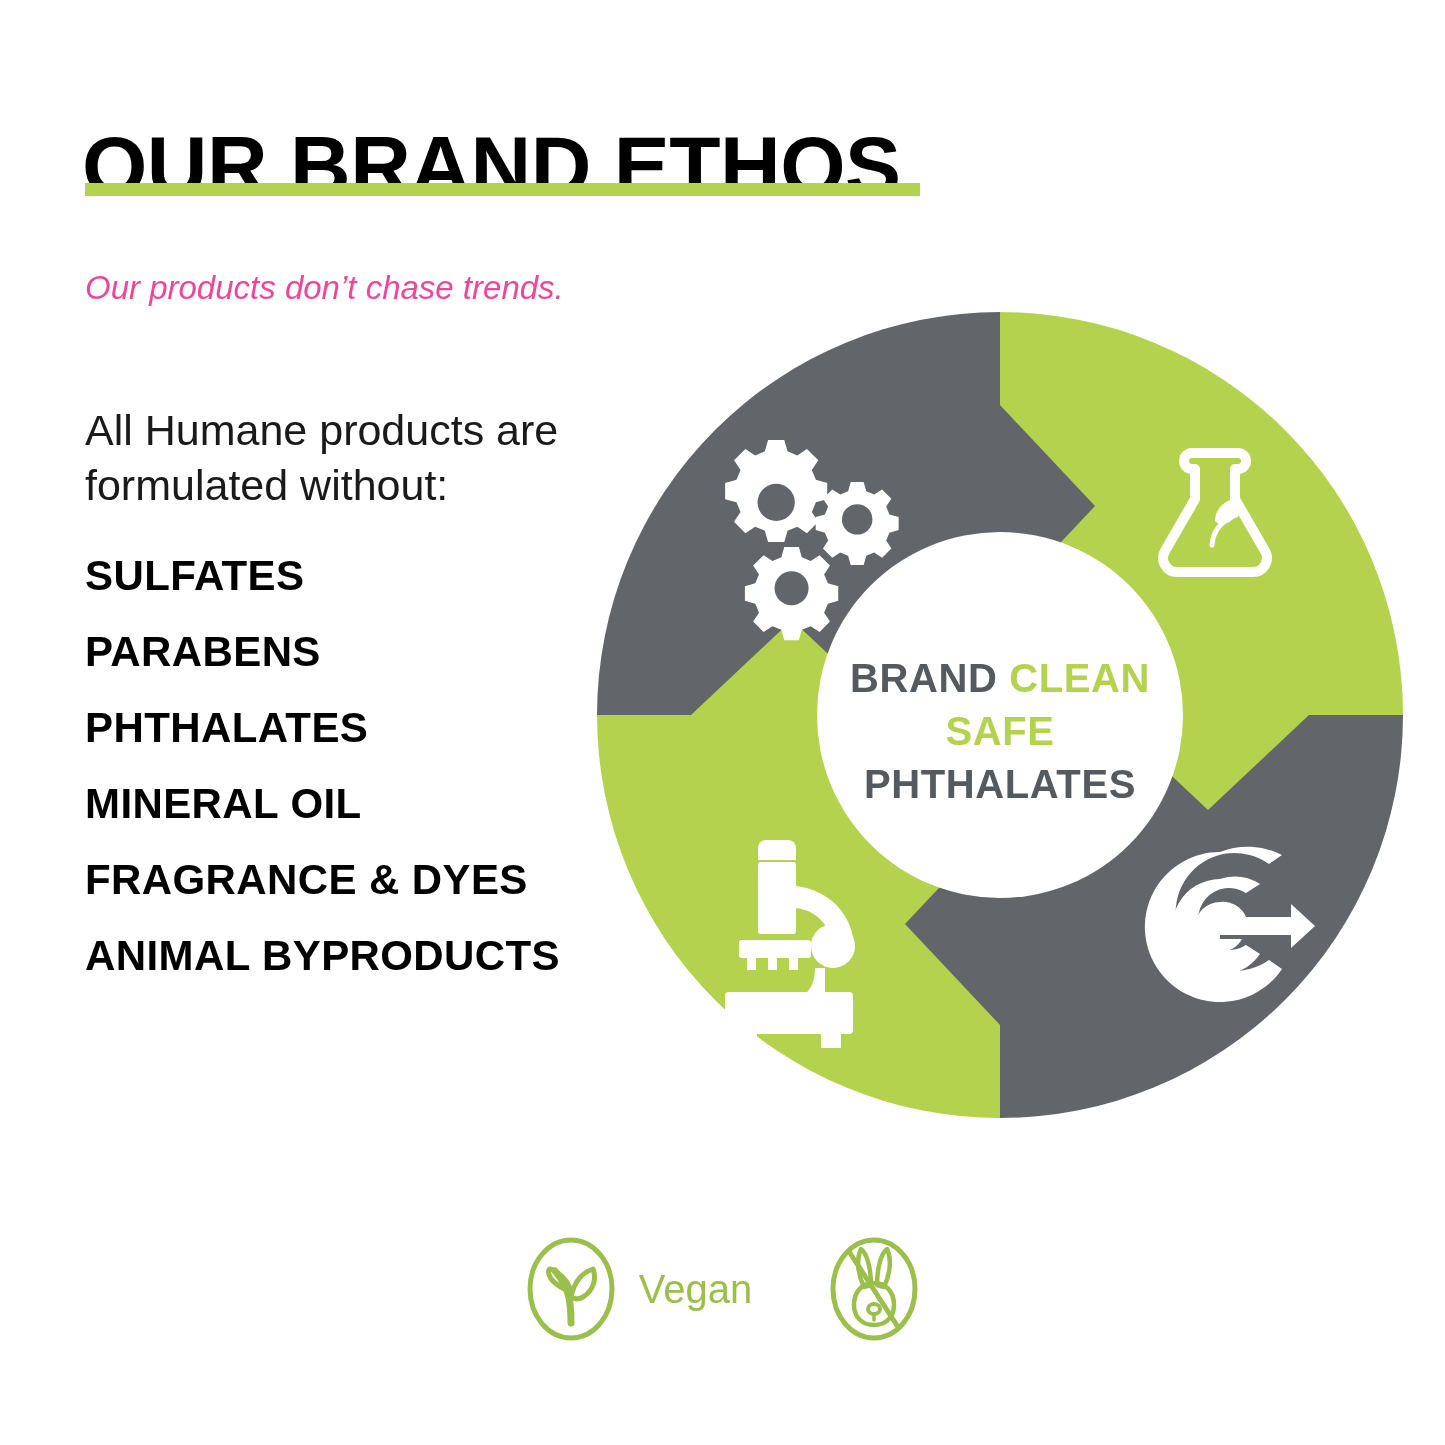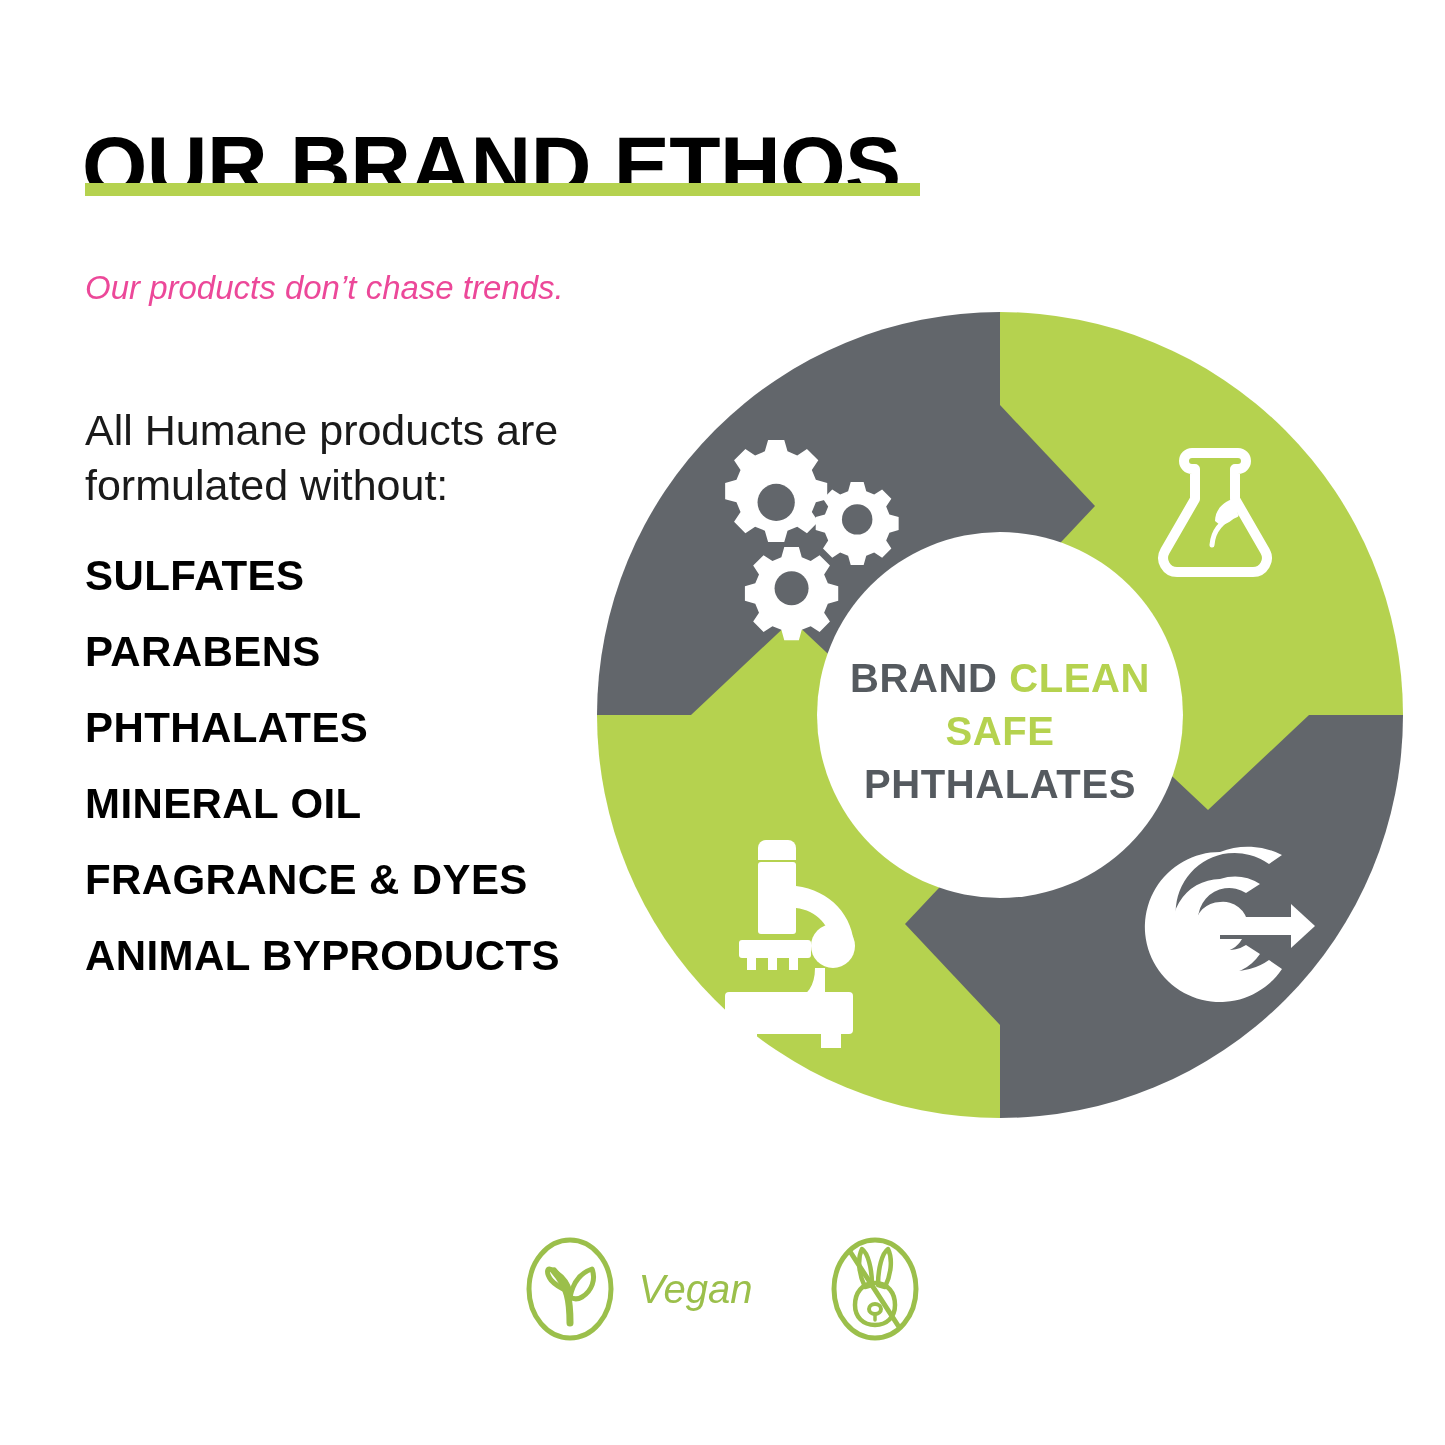--- a/index.html
+++ b/index.html
@@ -126,21 +126,20 @@
     gap: 22px;
   }
   .badge-mark { width: 92px; height: 108px; flex: 0 0 auto; }
   .badge-mark svg { display: block; width: 100%; height: 100%; }
   .badge-label {
     font-size: 40px;
     font-weight: 400;
     color: #9BBF4B;
     white-space: nowrap;
     line-height: 1;
-    font-style: italic;
   }
 </style>
 </head>
 <body>
 
 <div id="page">
 
   <h1 id="page-title">OUR BRAND ETHOS</h1>
 
   <div id="title-rule"></div>

